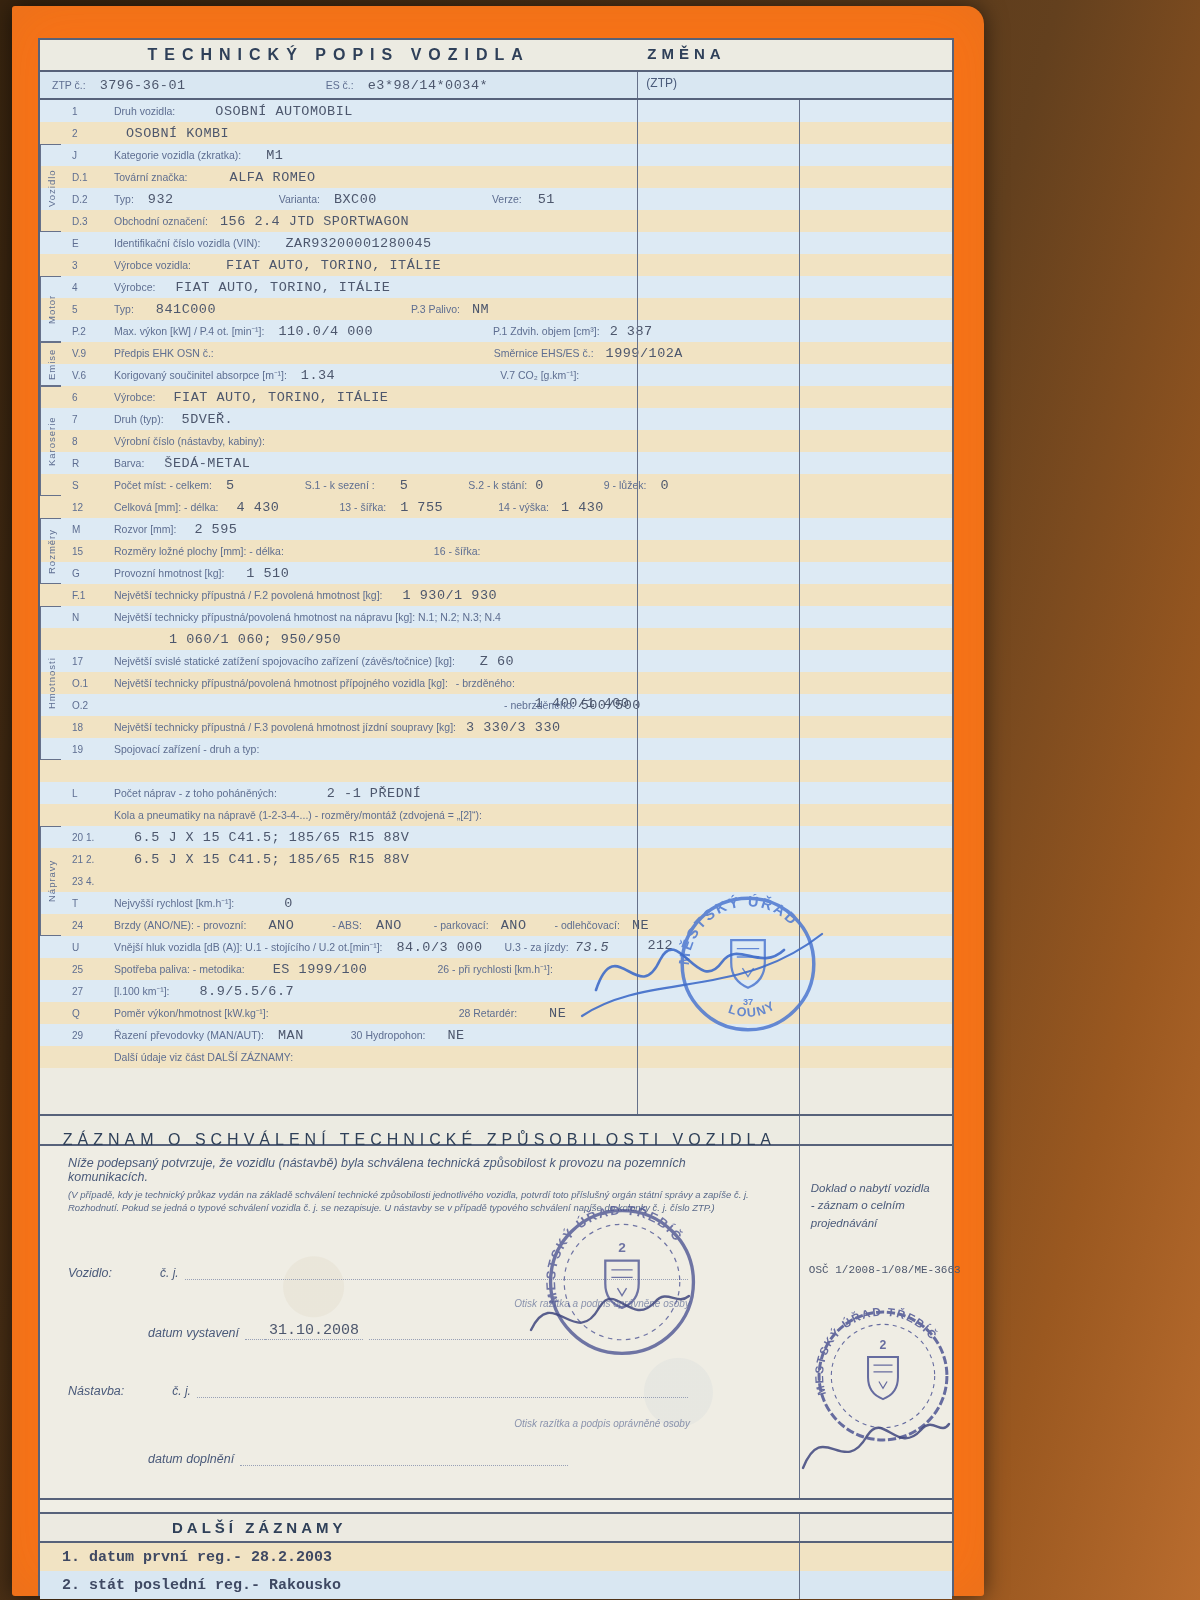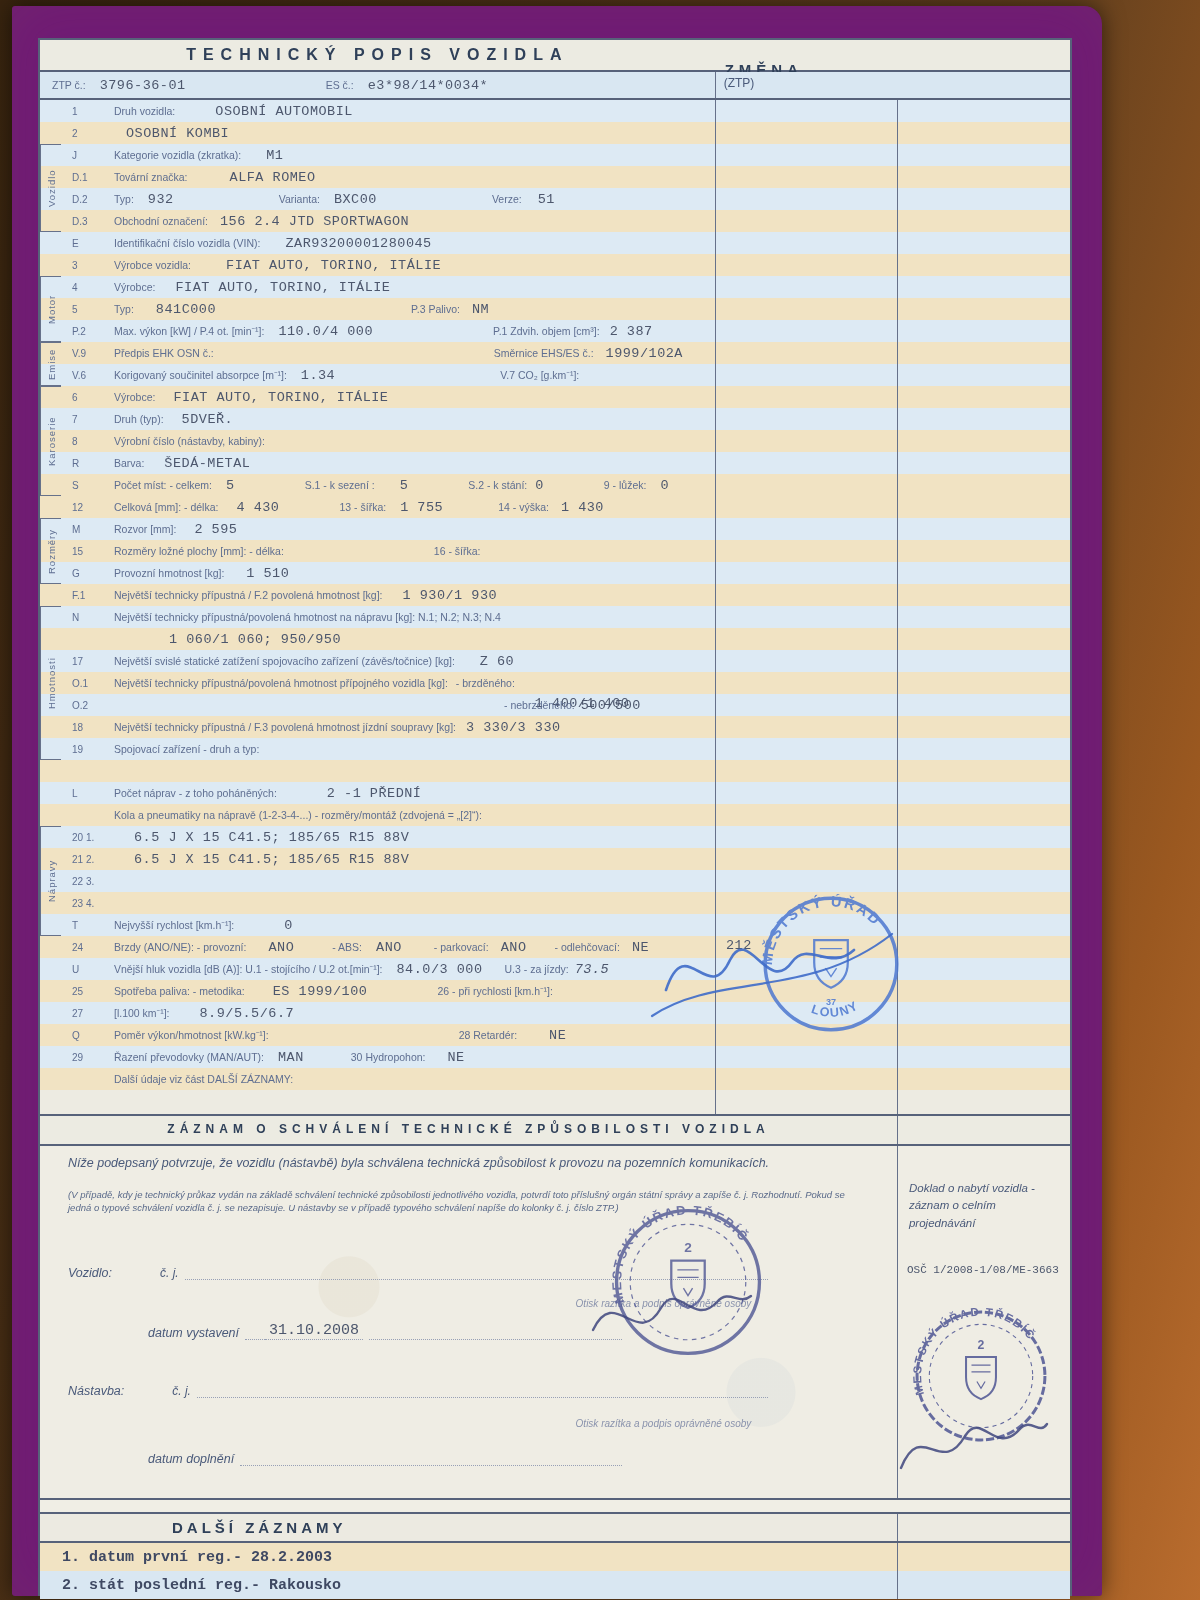--- a/index.html
+++ b/index.html
@@ -2,33 +2,33 @@
 <html><head>
 <meta charset="utf-8">
 <style>
   html,body{margin:0;padding:0;}
   body{
     width:1200px;height:1600px;overflow:hidden;position:relative;
     background:linear-gradient(105deg,#38240f 0%,#4e3217 35%,#63401e 65%,#9a5820 86%,#b96c2e 100%);
     font-family:"Liberation Sans",sans-serif;
   }
   .paper{
-    position:absolute;left:12px;top:6px;width:1090px;height:1590px;
-    background:#701a75;border-radius:3px 18px 3px 3px;
+    position:absolute;left:12px;top:6px;width:972px;height:1590px;
+    background:#f97316;border-radius:3px 18px 3px 3px;
     box-shadow:0 0 22px rgba(0,0,0,.55), inset 0 0 60px rgba(120,100,70,.12);
   }
   .frame{
     position:absolute;left:26px;top:32px;right:30px;bottom:0;
     border:2px solid #57627a;border-bottom:none;background:#edebe2;
   }
   
   .hdrA{height:30px;display:flex;border-bottom:2px solid #57627a;background:#ecebe2;}
   .hdrA-left{width:65.5%;text-align:center;padding-top:6px;
     font-weight:bold;font-size:16px;letter-spacing:7px;color:#2f4059;}
-  .hdrA-right{flex:1;padding:21px 0 0 10px;font-weight:bold;font-size:15px;letter-spacing:5px;color:#2f4059;}
+  .hdrA-right{flex:1;padding:5px 0 0 10px;font-weight:bold;font-size:15px;letter-spacing:5px;color:#2f4059;}
   .hdrB{height:26px;background:#d9e7f2;border-bottom:2px solid #57627a;display:flex;align-items:center;position:relative;}
   .hdrB .lead{margin-left:12px;}
   .hdrB-right{position:absolute;left:65.5%;top:0;bottom:0;right:0;border-left:1px solid #66718a;
     padding:4px 0 0 8px;font-size:12px;color:#4a5a7a;}
   
   .rowsArea{position:relative;height:1014px;border-bottom:2px solid #57627a;background:#edebe2;}
   .frow{height:22px;display:flex;align-items:center;padding-left:32px;box-sizing:border-box;}
   .bg-blue{background:#ddeaf4;}
   .bg-beige{background:#f1e3c3;}
   .fcode{min-width:42px;white-space:nowrap;font-size:10px;color:#5e6e91;flex:none;}
@@ -41,22 +41,22 @@
     box-sizing:border-box;display:flex;align-items:center;justify-content:center;
     writing-mode:vertical-rl;transform:rotate(180deg);font-size:9.5px;color:#5e6e91;letter-spacing:1px;}
   .note212{position:absolute;left:66.6%;top:838px;margin-left:0;}
   .stamp{position:absolute;pointer-events:none;}
   .stampA{left:70%;top:794px;width:140px;height:140px;color:#4d78d0;opacity:.85;}
   .sigA{left:59%;top:812px;width:250px;height:112px;color:#3f6cc9;opacity:.9;}
   .stamp svg{width:100%;height:100%;}
   .stamp text{font-family:"Liberation Sans",sans-serif;font-weight:bold;}
   
   .apprTitle{height:28px;border-bottom:2px solid #57627a;background:#ecebe2;position:relative;}
-  .apprTitle .t{display:block;width:83.2%;text-align:center;padding-top:6px;
-    font-weight:bold;font-size:12px;letter-spacing:5px;color:#2f4059;}
+  .apprTitle .t{display:block;width:83.2%;text-align:center;padding-top:15px;
+    font-weight:normal;font-size:16px;letter-spacing:5px;color:#2f4059;}
   .apprBody{position:relative;height:352px;background:#efede4;border-bottom:2px solid #57627a;
     background-image:radial-gradient(circle at 30% 40%,rgba(190,170,130,.10) 0 30px,transparent 31px),
                      radial-gradient(circle at 70% 70%,rgba(160,180,200,.10) 0 34px,transparent 35px);}
   .it{font-style:italic;color:#4a5a7a;}
   .p1{position:absolute;left:28px;top:10px;width:76%;font-size:12.5px;}
   .p2{position:absolute;left:28px;top:42px;width:77%;font-size:9.5px;line-height:1.4;color:#5a6a8a;}
   .fline{position:absolute;display:flex;align-items:flex-end;}
   .dots{flex:1;border-bottom:1.5px dotted #97a0b6;height:13px;margin-left:6px;}
   .dotsFix{border-bottom:1.5px dotted #97a0b6;height:13px;width:20px;margin-left:6px;}
   .rowVoz{left:28px;top:120px;width:68%;}
@@ -287,23 +287,20 @@
             <span class="flab">Kola a pneumatiky na nápravě (1-2-3-4-...) - rozměry/montáž (zdvojená = „[2]“):</span>
           </div>
           <div class="frow bg-blue">
             <span class="fcode">20 1.</span>
             <span class="fval" style="margin-left: 20px;">6.5 J X 15 C41.5; 185/65 R15 88V</span>
           </div>
           <div class="frow bg-beige">
             <span class="fcode">21 2.</span>
             <span class="fval" style="margin-left: 20px;">6.5 J X 15 C41.5; 185/65 R15 88V</span>
           </div>
-          <div class="frow bg-blue">
-            <span class="fcode">22 3.</span>
-          </div>
           <div class="frow bg-beige">
             <span class="fcode">23 4.</span>
           </div>
           <div class="frow bg-blue">
             <span class="fcode">T</span>
             <span class="flab">Nejvyšší rychlost [km.h⁻¹]:</span>
             <span class="fval" style="margin-left: 50px;">0</span>
           </div>
           <div class="frow bg-beige">
             <span class="fcode">24</span>

